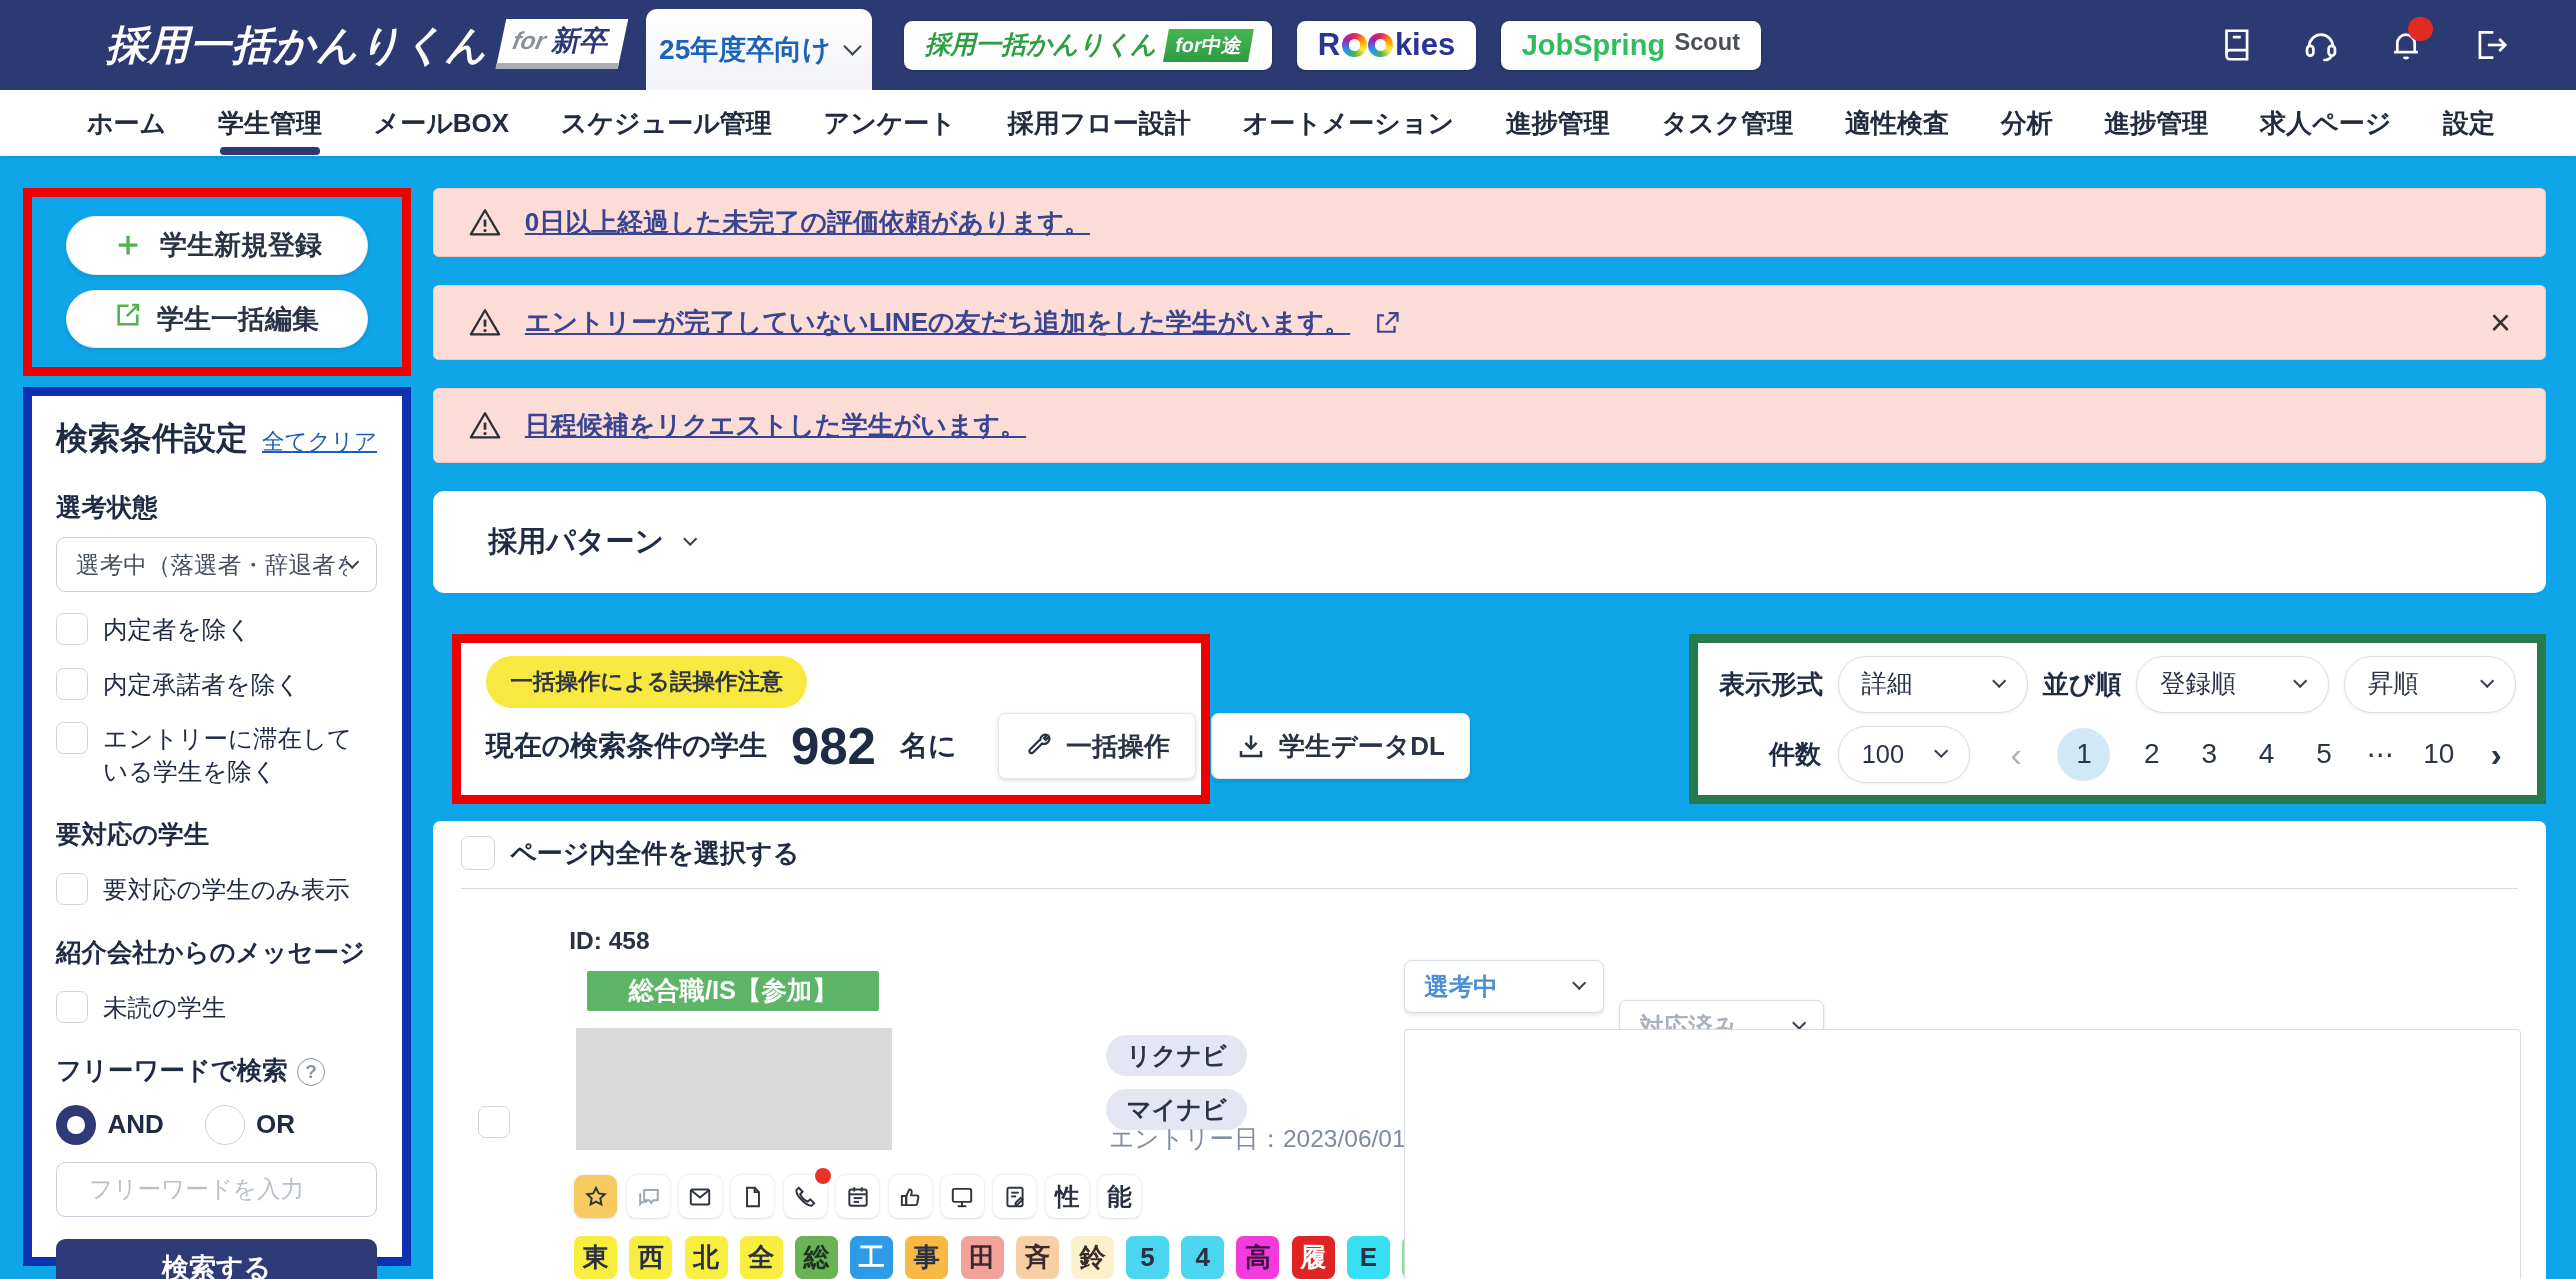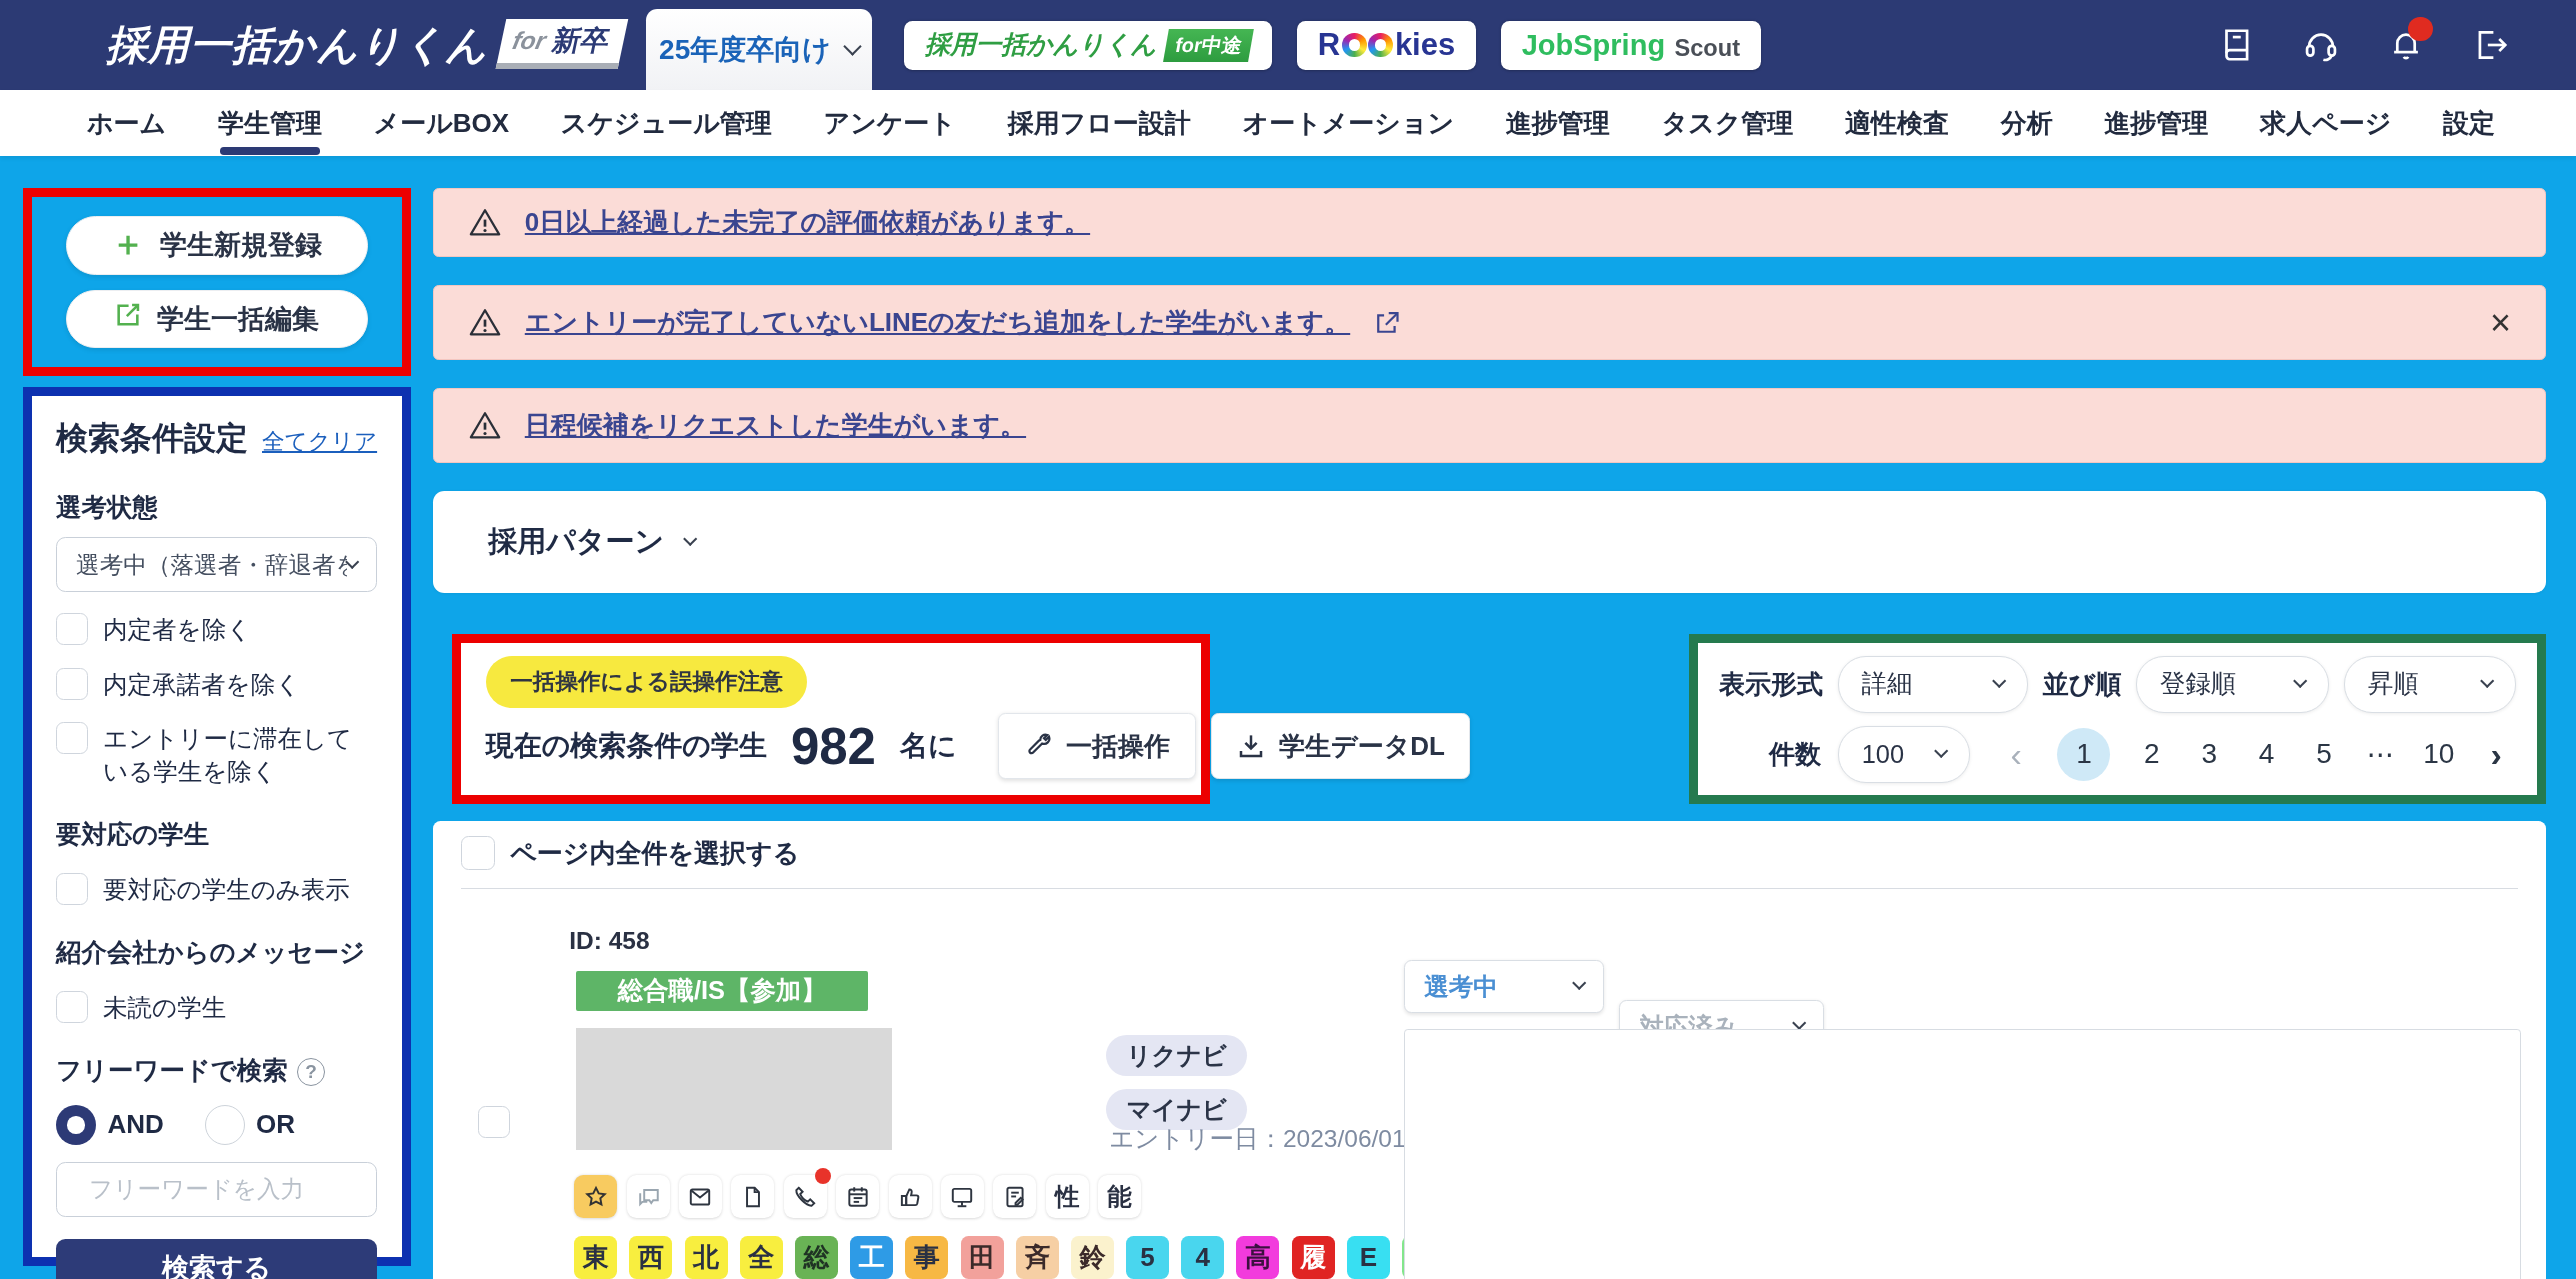--- a/index.html
+++ b/index.html
@@ -17,21 +17,21 @@
   .year-tab { align-self:flex-end; margin-left:22.6px; height:81px; width:226px; background:linear-gradient(#ffffff,#f1f2f5); border-radius:11.3px 11.3px 0 0; display:flex; align-items:center; justify-content:center; gap:15px; cursor:pointer; }
   .year-tab .lbl { color:#1a63b8; font-size:28px; font-weight:700; }
   .chev { width:13px; height:13px; border-right:2.8px solid #3a4250; border-bottom:2.8px solid #3a4250; transform:rotate(45deg); margin-top:-5.7px; flex:0 0 auto; }
   .app-links { display:flex; gap:24.5px; margin-left:32px; }
   .app-btn { background:#fff; border-radius:8.5px; height:49px; display:flex; align-items:center; padding:0 21px; gap:9.4px; box-shadow:0 0.9px 2.8px rgba(0,0,0,.25); cursor:pointer; }
   .chuto-logo { color:#2f9e43; font-weight:800; font-style:italic; font-size:25.4px; white-space:nowrap; }
   .chuto-badge { transform:skewX(-10deg); background:linear-gradient(#45b653,#2d9c3f); color:#fff; font-weight:800; font-size:20px; padding:2.8px 9.4px; }
   .rookies { color:#283593; font-weight:800; font-size:31px; display:flex; align-items:center; gap:1.9px; }
   .ring { width:24.5px; height:24.5px; border-radius:50%; background:conic-gradient(#e91e63,#ff9800,#ffeb3b,#4caf50,#2196f3,#9c27b0,#e91e63); display:inline-grid; place-items:center; }
   .ring::after { content:""; width:11.3px; height:11.3px; background:#fff; border-radius:50%; }
-  .jobspring { color:#2fbd5f; font-weight:800; font-size:29px; display:flex; align-items:flex-end; gap:9.4px; }
+  .jobspring { color:#2fbd5f; font-weight:800; font-size:29px; display:flex; align-items:flex-start; gap:9.4px; }
   .jobspring .scout { color:#4a4f57; font-weight:600; font-size:23.6px; }
   .hdr-spacer { flex:1; }
   .hdr-icons { display:flex; gap:47px; margin-right:66px; align-items:center; }
   .hicon { width:38px; height:38px; position:relative; cursor:pointer; }
   .hicon svg { width:38px; height:38px; }
   .hdot { position:absolute; top:-9.4px; right:-7.5px; width:24.5px; height:24.5px; border-radius:50%; background:#e02b20; }
 
   
   nav { height:66px; background:#fff; display:flex; align-items:center; justify-content:space-between; padding:0 81px 0 87px; box-shadow:0 2.8px 4.7px rgba(0,0,0,.08); position:relative; z-index:5; }
   .nav-item { font-size:26px; font-weight:600; color:#222b3f; white-space:nowrap; cursor:pointer; position:relative; padding:13px 0;text-align:center; }
@@ -116,21 +116,21 @@
 
   
   .list-card { margin-top:17px; background:#fff; border-radius:7.5px 7.5px 0 0; padding:15px 28px 0 28px; height:458px; }
   .select-all { display:flex; gap:15px; }
   .select-all .cb { width:34px; height:34px; flex-basis:34px; }
   .select-all .lbl { font-size:26px; font-weight:600; }
   .list-divider { margin-top:17px; border-top:0.9px solid #d8dce2; }
   .student-row { position:relative; height:396px; }
   .srow-cb { position:absolute; left:17px; top:217px; }
   .sid { position:absolute; left:108px; top:38px; font-size:24.5px; font-weight:700; color:#2a3143; }
-  .course-tag { position:absolute; left:115px; top:82px; width:292px; height:40px; background:#5eb567; color:#fff; font-size:25.4px; font-weight:600; display:grid; place-items:center; border-radius:1.9px; }
+  .course-tag { position:absolute; left:126px; top:82px; width:292px; height:40px; background:#5eb567; color:#fff; font-size:25.4px; font-weight:600; display:grid; place-items:center; border-radius:1.9px; }
   .photo { position:absolute; left:115px; top:139px; width:316px; height:122px; background:#d9d9d9; }
   .icon-row { position:absolute; left:113px; top:286px; display:flex; gap:9.4px; }
   .act-btn { width:43px; height:43px; border-radius:9.4px; background:#fff; box-shadow:0 0.9px 2.8px rgba(0,0,0,.15); display:grid; place-items:center; cursor:pointer; position:relative; }
   .act-btn svg { width:26px; height:26px; }
   .act-btn.star { background:#f8cb60; }
   .act-btn .pdot { position:absolute; top:-6.6px; right:-3.8px; width:16px; height:16px; border-radius:50%; background:#e8332a; }
   .act-btn.kanji { font-size:24.5px; font-weight:700; color:#2a3143; }
   .tag-row { position:absolute; left:113px; top:347px; display:flex; gap:12.2px; }
   .stag { width:43px; height:43px; border-radius:7.5px; display:grid; place-items:center; font-size:26px; font-weight:700; cursor:pointer; }
   .src-badges { position:absolute; left:645px; top:146px; display:flex; flex-direction:column; gap:13px; }

